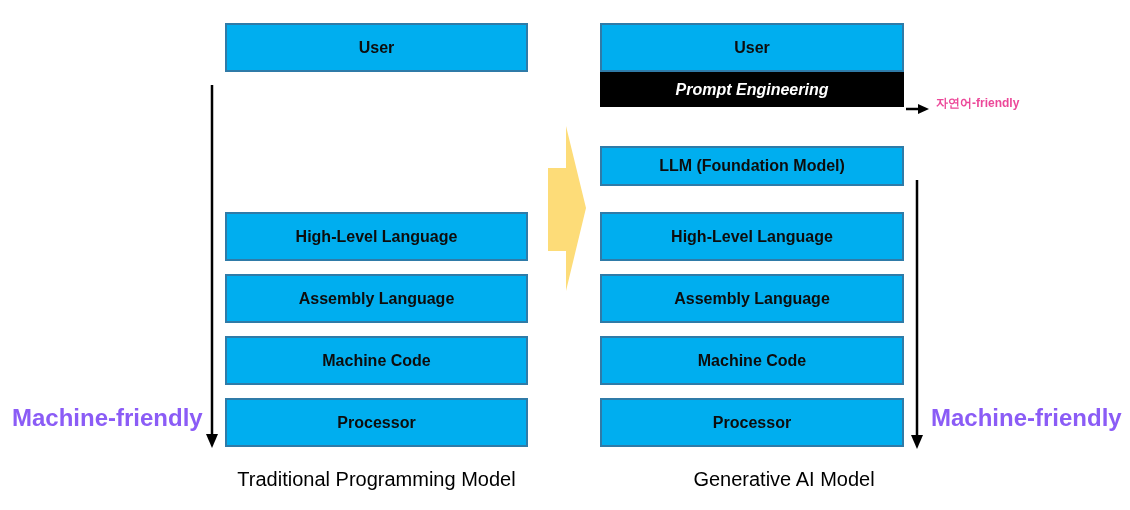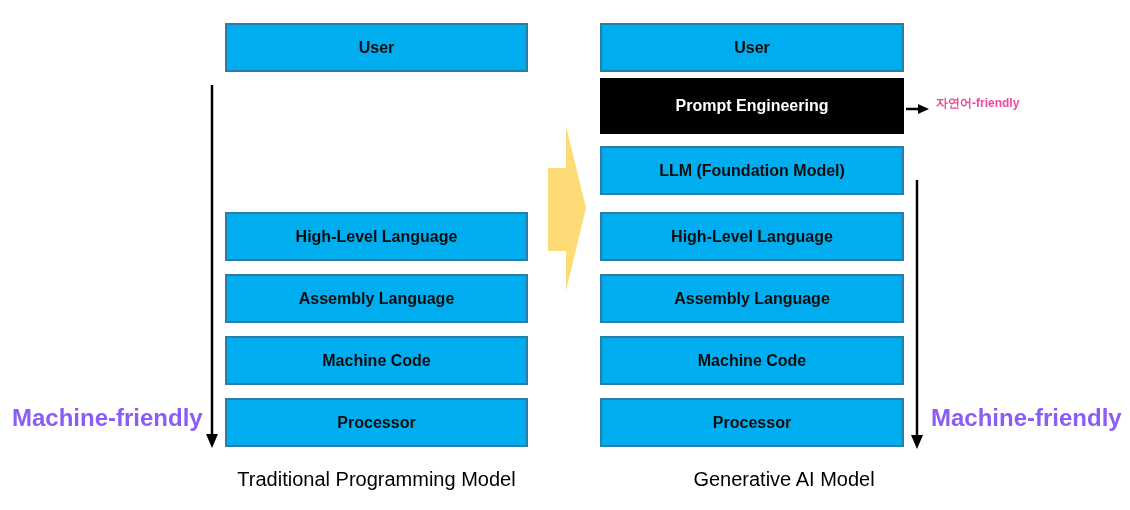--- a/index.html
+++ b/index.html
@@ -31,22 +31,22 @@
   .lcol{left:225px;width:303px;}
   .l0{top:23px;height:49px;}
   .l1{top:85px;height:114px;}
   .l2{top:212px;height:49px;}
   .l3{top:274px;height:49px;}
   .l4{top:336px;height:49px;}
   .l5{top:398px;height:49px;}
   
   .rcol{left:600px;width:304px;}
   .r0{top:23px;height:49px;}
-  .r1{top:78px;height:56px;}
-  .r2{top:146px;height:49px;}
+  .r1{top:72px;height:35px;font-style:italic;}
+  .r2{top:146px;height:40px;}
   .r3{top:212px;height:49px;}
   .r4{top:274px;height:49px;}
   .r5{top:336px;height:49px;}
   .r6{top:398px;height:49px;}
 
   .caption{
     position:absolute;
     top:468px;
     font-size:20px;
     font-weight:normal;

